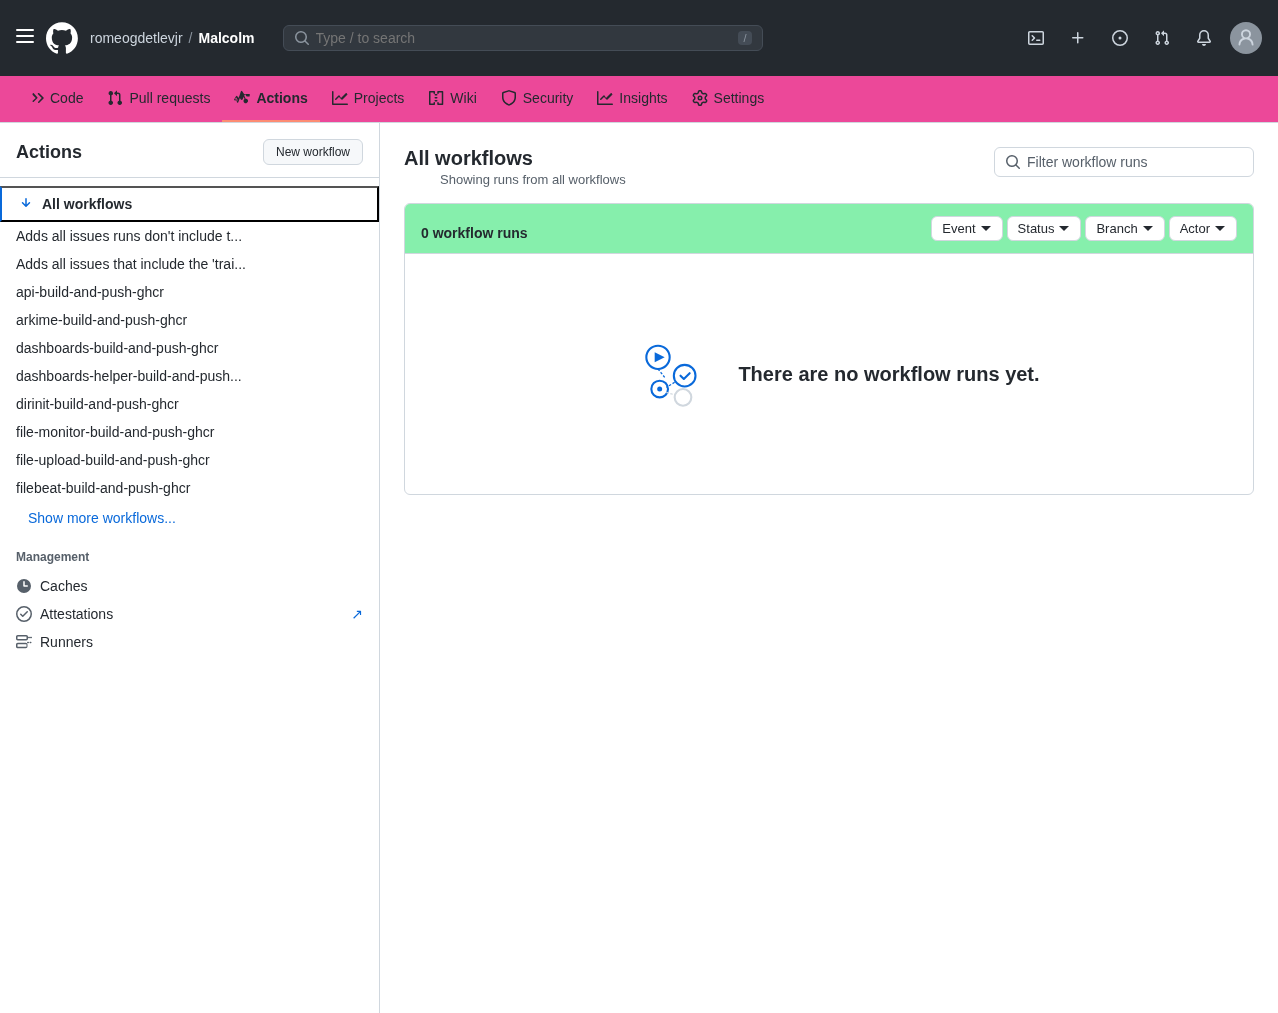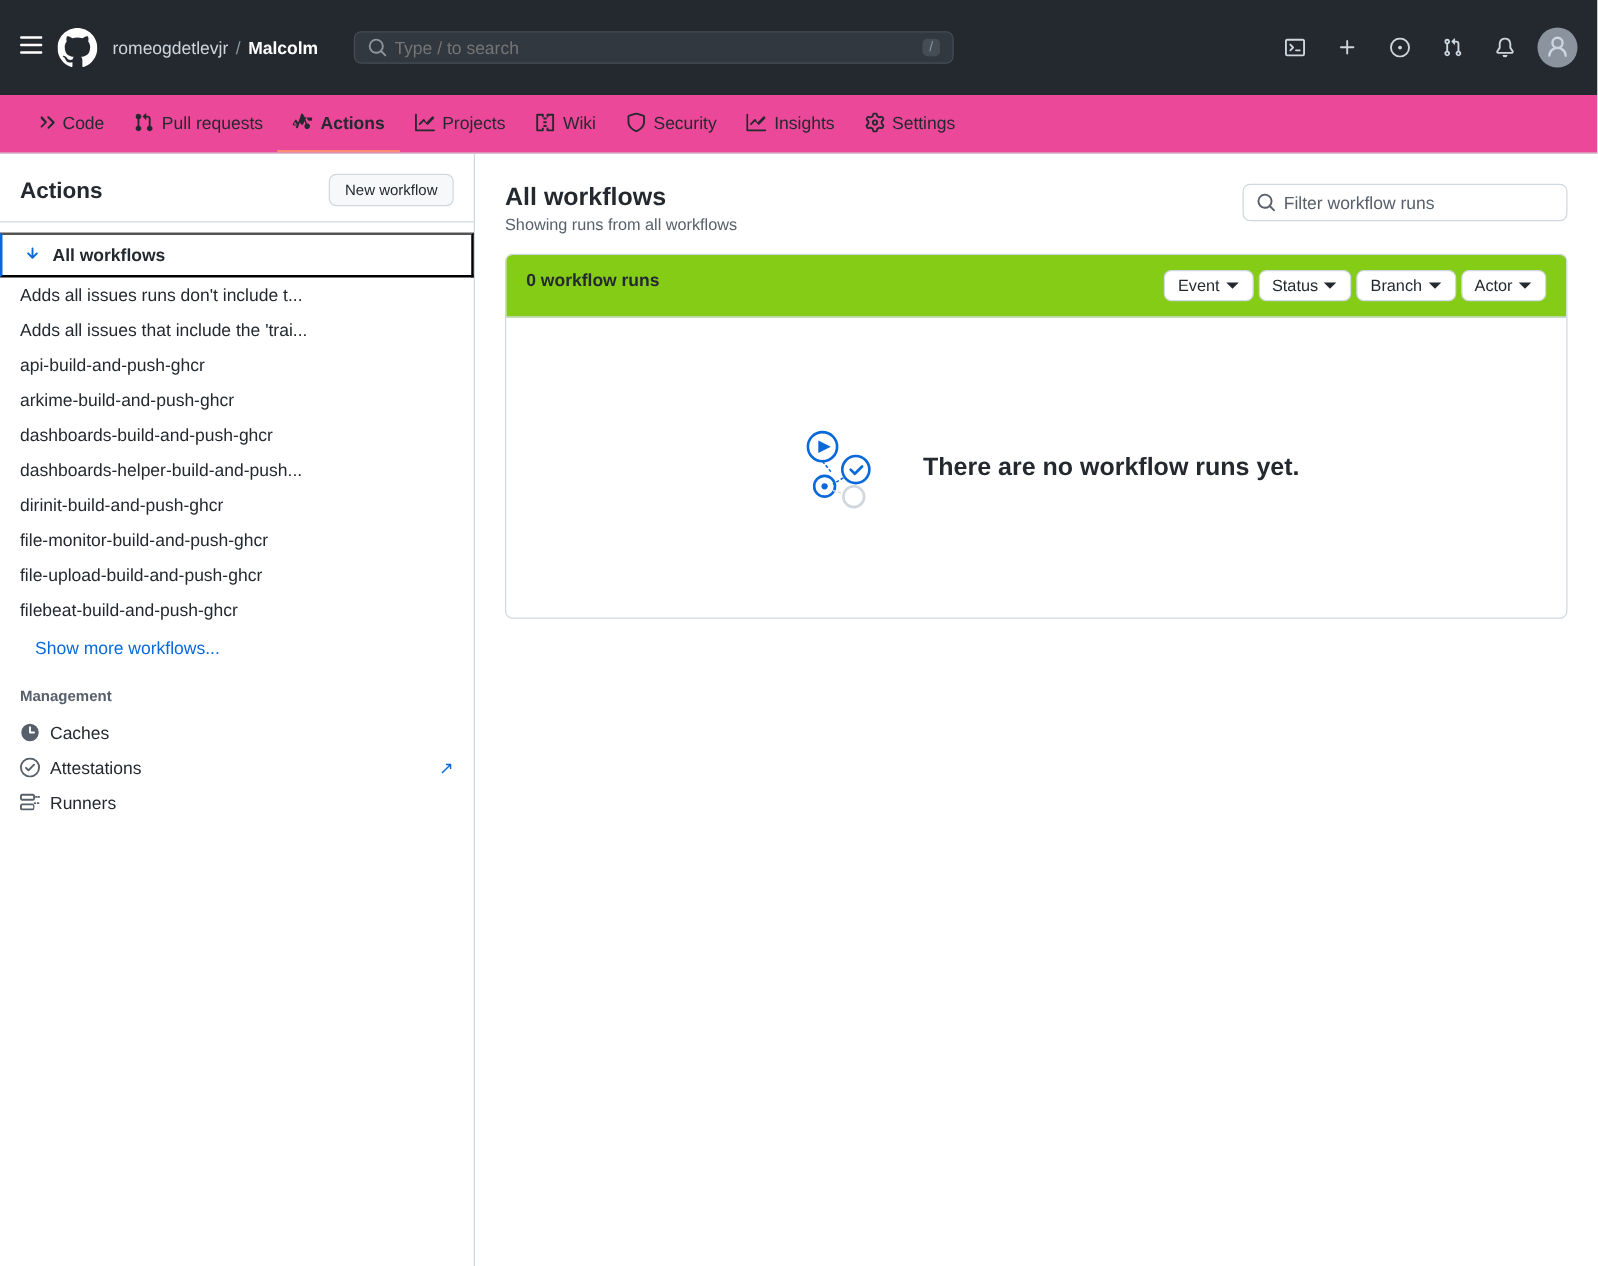--- a/index.html
+++ b/index.html
@@ -85,35 +85,35 @@
       font-size: 14px; color: #24292f; cursor: pointer;
     }
     .management-item svg { width: 16px; height: 16px; fill: currentColor; color: #57606a; flex-shrink: 0; }
     .ext-link { color: #0969da; margin-left: auto; }
 
     
     .content { flex: 1; padding: 24px; }
     .content-header { display: flex; align-items: flex-start; justify-content: space-between; margin-bottom: 16px; }
     .content-title-group {}
     .content-title { font-size: 20px; font-weight: 600; }
-    .content-subtitle { font-size: 13px; color: #57606a; margin-top: 2px; }
+    .content-subtitle { font-size: 13px; color: #57606a; margin-top: 2px; margin-left: 36px; }
     .filter-input-wrap {
       display: flex; align-items: center; gap: 6px;
       border: 1px solid #d0d7de; border-radius: 6px; padding: 6px 10px;
       background: #fff; min-width: 260px;
     }
     .filter-input-wrap svg { width: 16px; height: 16px; fill: #57606a; flex-shrink: 0; }
     .filter-input-wrap input { border: none; outline: none; font-size: 14px; color: #24292f; width: 200px; }
     .filter-input-wrap input::placeholder { color: #57606a; }
 
     
     .runs-panel { border: 1px solid #d0d7de; border-radius: 6px; overflow: hidden; }
     .runs-header {
-      display: flex; align-items: flex-start; justify-content: space-between;
-      padding: 12px 16px; background: #84cc16; border-bottom: 1px solid #d0d7de;
+      display: flex; align-items: flex-end; justify-content: space-between;
+      padding: 12px 16px; background: #86efac; border-bottom: 1px solid #d0d7de;
     }
     .runs-count { font-weight: 600; font-size: 14px; }
     .runs-filters { display: flex; gap: 4px; }
     .filter-btn {
       display: flex; align-items: center; gap: 4px; padding: 4px 10px;
       border: 1px solid #d0d7de; border-radius: 6px; background: #fff;
       font-size: 13px; color: #24292f; cursor: pointer;
     }
     .filter-btn svg { width: 12px; height: 12px; fill: currentColor; }
 

